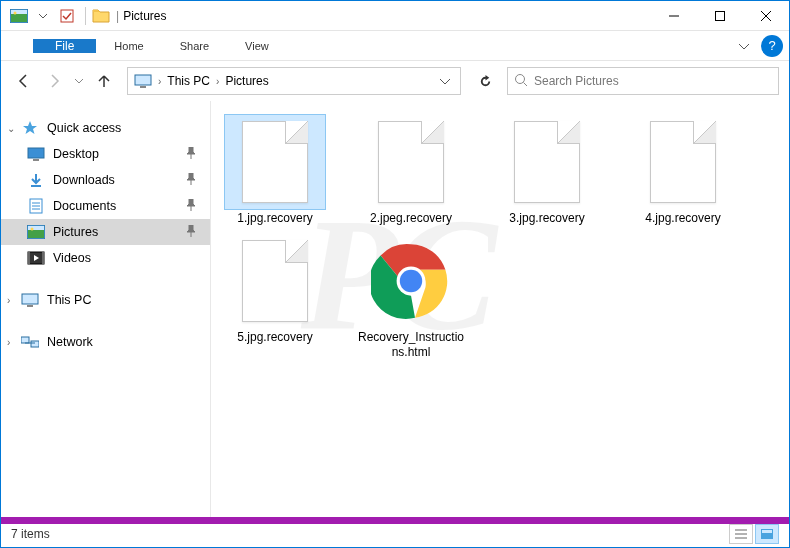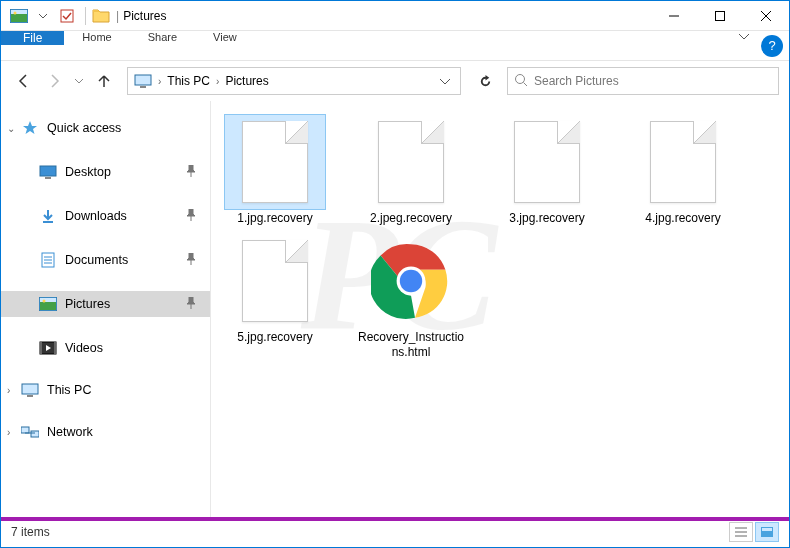--- a/index.html
+++ b/index.html
@@ -9,21 +9,21 @@
 .title-bar { height: 30px; background: #fff; display: flex; align-items: center; padding: 0 0 0 8px; border-bottom: 1px solid #e5e5e5; }
 .title-bar .qat-icon { width: 20px; height: 20px; display: flex; align-items: center; justify-content: center; margin-right: 4px; }
 .title-bar .qat-sep { width: 1px; height: 18px; background: #ccc; margin: 0 4px; }
 .title-bar .folder-icon { width: 18px; height: 18px; margin: 0 6px 0 2px; }
 .title-bar .title-text { font-size: 12px; color: #000; }
 .title-bar .win-controls { margin-left: auto; display: flex; }
 .title-bar .win-btn { width: 46px; height: 30px; display: flex; align-items: center; justify-content: center; }
 .title-bar .win-btn svg { width: 10px; height: 10px; }
 
 
-.ribbon { height: 30px; display: flex; align-items: flex-start; border-bottom: 1px solid #e5e5e5; }
+.ribbon { height: 30px; display: flex; align-items: center; border-bottom: 1px solid #e5e5e5; padding-left: 32px; }
 .ribbon .file-tab { background: #1979ca; color: #fff; padding: 0 22px; display: flex; align-items: center; font-size: 12px; }
 .ribbon .tab { padding: 0 18px; display: flex; align-items: center; font-size: 11px; color: #333; }
 .ribbon .expand { margin-left: auto; display: flex; align-items: center; padding: 0 8px; }
 .ribbon .help { width: 22px; height: 22px; border-radius: 50%; background: #0078d7; color: #fff; display: flex; align-items: center; justify-content: center; font-size: 13px; margin-right: 6px; margin-left: 4px; align-self: center; }
 
 
 .navbar { height: 40px; display: flex; align-items: center; padding: 4px 10px; gap: 4px; }
 .nav-arrow { width: 26px; height: 26px; display: flex; align-items: center; justify-content: center; color: #555; }
 .nav-arrow.disabled { color: #bbb; }
 .nav-arrow.small { width: 16px; }
@@ -37,35 +37,35 @@
 .search-box .search-icon { margin-right: 6px; }
 
 
 .body-split { display: flex; height: 416px; }
 
 
 .nav-pane { width: 210px; border-right: 1px solid #e8e8e8; padding-top: 14px; overflow: hidden; }
 .nav-group { margin-bottom: 16px; }
 .nav-item { height: 26px; display: flex; align-items: center; padding-left: 22px; font-size: 12.5px; color: #000; position: relative; }
 .nav-item.header { padding-left: 20px; }
-.nav-item.child { padding-left: 38px; margin-top: 18px; }
+.nav-item.child { padding-left: 26px; }
 .nav-item.selected { background: #d8d8d8; }
 .nav-item .tree-caret { position: absolute; left: 6px; color: #666; font-size: 10px; }
 .nav-item .nav-icon { width: 18px; height: 16px; margin-right: 8px; display: flex; align-items: center; justify-content: center; }
 .nav-item .pin { margin-left: auto; margin-right: 14px; color: #777; font-size: 11px; }
 
 
 .content { flex: 1; padding: 14px 6px; display: flex; flex-wrap: wrap; align-content: flex-start; gap: 8px 20px; }
 .file-item { width: 116px; display: flex; flex-direction: column; align-items: center; text-align: center; }
 .file-item.selected .file-icon-wrap { background: #cde8ff; outline: 1px solid #8cc7f3; }
 .file-icon-wrap { width: 100px; height: 94px; display: flex; align-items: center; justify-content: center; padding: 4px; }
 .file-label { font-size: 12px; margin-top: 2px; line-height: 1.25; word-break: break-word; max-width: 110px; }
 
 
-.status-bar { position: absolute; bottom: 0; left: 0; right: 0; height: 26px; border-top: 4px solid #a21caf; display: flex; align-items: center; padding: 0 10px; font-size: 12px; color: #333; }
+.status-bar { position: absolute; bottom: 0; left: 0; right: 0; height: 26px; border-top: 7px solid #a21caf; display: flex; align-items: center; padding: 0 10px; font-size: 12px; color: #333; }
 .status-bar .view-toggles { margin-left: auto; display: flex; gap: 2px; }
 .view-toggle { width: 24px; height: 20px; border: 1px solid #ccc; display: flex; align-items: center; justify-content: center; }
 .view-toggle.active { background: #cde8ff; border-color: #8cc7f3; }
 
 
 .watermark { position: absolute; left: 50%; top: 50%; transform: translate(-50%, -50%); font-size: 160px; font-weight: bold; color: rgba(0,0,0,0.05); pointer-events: none; font-style: italic; letter-spacing: -8px; z-index: 0; font-family: Liberation Serif, serif; }
 .body-split, .status-bar { position: relative; z-index: 1; }
 
 
 .blank-file { width: 66px; height: 82px; background: #fff; border: 1px solid #c8c8c8; position: relative; box-shadow: 0 1px 2px rgba(0,0,0,0.08); }

